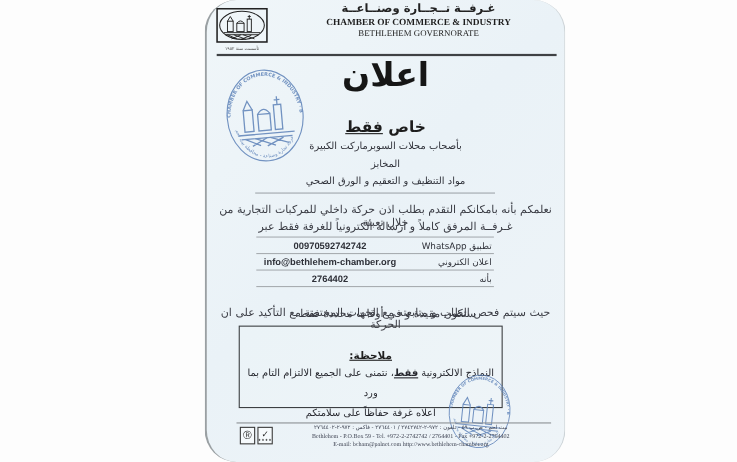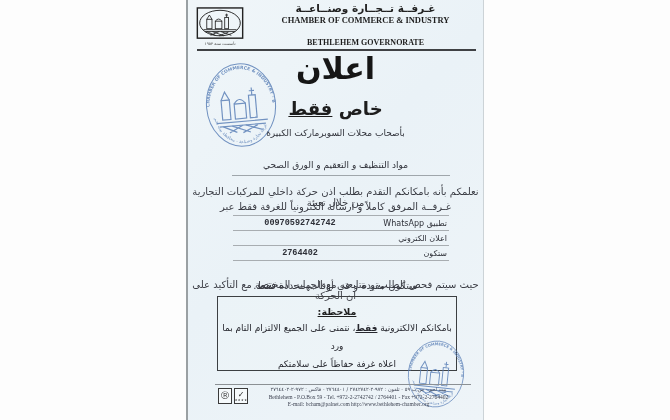--- a/index.html
+++ b/index.html
@@ -1,57 +1,57 @@
 <!DOCTYPE html>
 <html><head>
 <meta charset="utf-8">
 <style>
   * { margin:0; padding:0; box-sizing:border-box; }
   html,body { width:670px; height:420px; overflow:hidden; background:#fdfdfd;
     font-family:"DejaVu Sans", sans-serif; }
   .canvas { position:relative; width:670px; height:420px; background:#fdfdfd; }
-  .page { position:absolute; left:186px; top:0; width:298px; height:420px;
+  .page { position:absolute; left:186px; top:0; width:328px; height:420px;
     background:linear-gradient(135deg,#f0f6f9 0%, #eaf2f7 45%, #eef4f8 100%);
-    border-left:2px solid #9aa0a3; border-right:1px solid #ccd3d7; }
+    border-left:2px solid #9aa0a3; border-right:1px solid #ccd3d7;border-radius:29px; }
   .abs { position:absolute; }
   .ctr { width:100%; text-align:center; }
 
   
   .logo-box { left:8px; top:7px; width:48px; height:34px; }
   .logo-cap { left:0; top:41px; width:64px; text-align:center; font-size:4px; color:#444; }
   .lh-text { left:62px; top:2px; right:2px; text-align:center; direction:rtl; }
   .lh-ar1 { font-size:10.5px; font-weight:bold; color:#222; line-height:13px; letter-spacing:1px;}
   .lh-ar2 { font-size:9px; font-weight:bold; color:#222; line-height:11px; letter-spacing:1px;}
   .lh-en1 { font-size:8.5px; font-weight:bold; color:#1e1e1e; line-height:11px;
     font-family:"Liberation Serif", serif; direction:ltr;text-align:center; }
-  .lh-en2 { font-size:8px; font-weight:bold; color:#1e1e1e; line-height:9px;
-    font-family:"Liberation Serif", serif; direction:ltr;margin-top:12px; }
+  .lh-en2 { font-size:8px; font-weight:normal; color:#1e1e1e; line-height:9px;
+    font-family:"Liberation Serif", serif; direction:ltr; }
   .lh-rule { top:49px; left:9px; right:7px; height:2px; background:#3f4144; }
 
   .title { top:51px; font-size:30px; font-weight:bold; color:#161616; direction:rtl; }
-  .subtitle { top:98px; font-size:18px; font-weight:bold; color:#1d1d1d; direction:rtl; }
+  .subtitle { top:108px; font-size:14px; font-weight:bold; color:#1d1d1d; direction:rtl; }
   .subtitle .u { text-decoration:underline; }
 
   .aud { font-size:9px; font-weight:500; color:#30323a; direction:rtl; }
   .divider { top:175px; left:44px; width:218px; height:1px; background:#9fa6ab; }
 
   .bodyline { font-size:10px; color:#3a3c44; direction:rtl; }
 
   
   .ctable { top:215px; left:45px; width:216px; border-top:1px solid #a8adb1; }
   .trow { display:flex; direction:rtl; align-items:center; height:15px;
     border-bottom:1px solid #a8adb1; }
   .tlabel { width:82px; font-size:8px; color:#2e3038; text-align:right; padding-right:2px;
     font-weight:500; }
   .tvalue { flex:1; text-align:center; font-size:8.5px; font-weight:600; color:#2e3038;
-    font-family:Liberation Mono, monospace; direction:ltr; }
+    font-family:Liberation Sans, sans-serif; direction:ltr; }
 
   
   .notebox { top:296px; left:29px; width:240px; height:75px; border:1.2px solid #3c3f42;
-    text-align:center; direction:rtl; padding-top:8px; background:rgba(255,255,255,0.08); }
+    text-align:center; direction:rtl; padding-top:20px; background:rgba(255,255,255,0.08); }
   .note-h { font-size:9.5px; font-weight:bold; text-decoration:underline; color:#1f1f1f;
     line-height:14px; }
   .note-l { font-size:9px; color:#26272e; line-height:18px; }
   .note-l .u { font-weight:bold; text-decoration:underline; }
 
   
   .stamp { opacity:.85; }
   .s1 { left:14px; top:60px; width:78px; height:90px; transform:rotate(-5deg); }
   .s2 { left:208px; top:338px; width:80px; height:72px; transform:rotate(6deg); }
 
@@ -120,47 +120,49 @@
         <path d="M16 82 L84 82 M19 87 L81 87"></path>
         <path d="M24 87 L42 96 M36 87 L60 97 M54 87 L76 95 M32 96 L50 87 M50 97 L70 88"></path>
       </g>
     </svg>
 
     <div class="abs ctr subtitle">
       <span>خاص </span><span class="u">فقط</span>
     </div>
 
     <div class="abs ctr aud" style="top:128px">بأصحاب محلات السوبرماركت الكبيرة</div>
+    <div class="abs ctr aud" style="top:145px">المخابز</div>
     <div class="abs ctr aud" style="top:160px">مواد التنظيف و التعقيم و الورق الصحي</div>
     <div class="abs divider"></div>
 
     <div class="abs ctr bodyline" style="top:186px">نعلمكم بأنه بامكانكم التقدم بطلب اذن حركة داخلي للمركبات التجارية من خلال تعبئة</div>
     <div class="abs ctr bodyline" style="top:201px">غـرفــة المرفق كاملاً و ارساله الكترونياً للغرفة فقط عبر</div>
 
     <div class="abs ctable">
       <div class="trow">
         <div class="tlabel">تطبيق WhatsApp</div>
         <div class="tvalue">00970592742742</div>
       </div>
       <div class="trow">
         <div class="tlabel">اعلان الكتروني</div>
+        <div class="tvalue">info@bethlehem-chamber.org</div>
       </div>
       <div class="trow">
-        <div class="tlabel">ستكون</div>
+        <div class="tlabel">بأنه</div>
         <div class="tvalue">2764402</div>
       </div>
     </div>
 
     <div class="abs ctr bodyline" style="top:279px">حيث سيتم فحص الطلب و متابعته مع الجهات المختصة مع التأكيد على ان الحركة</div>
     <div class="abs ctr bodyline" style="top:280px">ستكون مقيدة و في أوقات محددة فقط.</div>
 
     <div class="abs notebox">
       <div class="note-h">ملاحظة:</div>
       <div class="note-l">
-        <span>بامكانكم الالكترونية </span><span class="u">فقط</span><span>، نتمنى على الجميع الالتزام التام بما ورد</span>
+        <span>النماذج الالكترونية </span><span class="u">فقط</span><span>، نتمنى على الجميع الالتزام التام بما ورد</span>
       </div>
       <div class="note-l">اعلاه غرفة حفاظاً على سلامتكم</div>
     </div>
 
     <svg class="abs stamp s2" viewBox="0 0 100 120">
       <ellipse cx="50" cy="60" rx="46" ry="55" fill="none" stroke="#5d82b8" stroke-width="1.4"></ellipse>
       <defs>
         <path id="s2top" d="M 8,62 A 42,50 0 0 1 92,62" fill="none"></path>
         <path id="s2bot" d="M 12,64 A 38,47 0 0 0 88,64" fill="none"></path>
       </defs>

